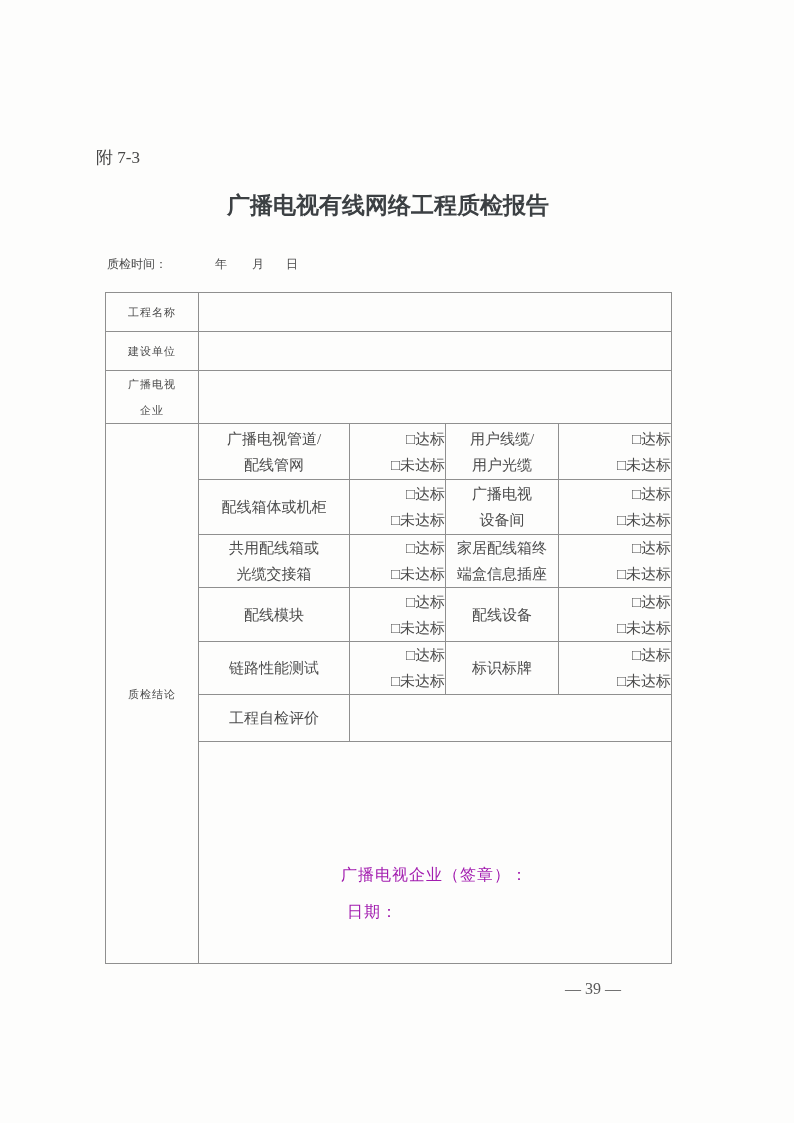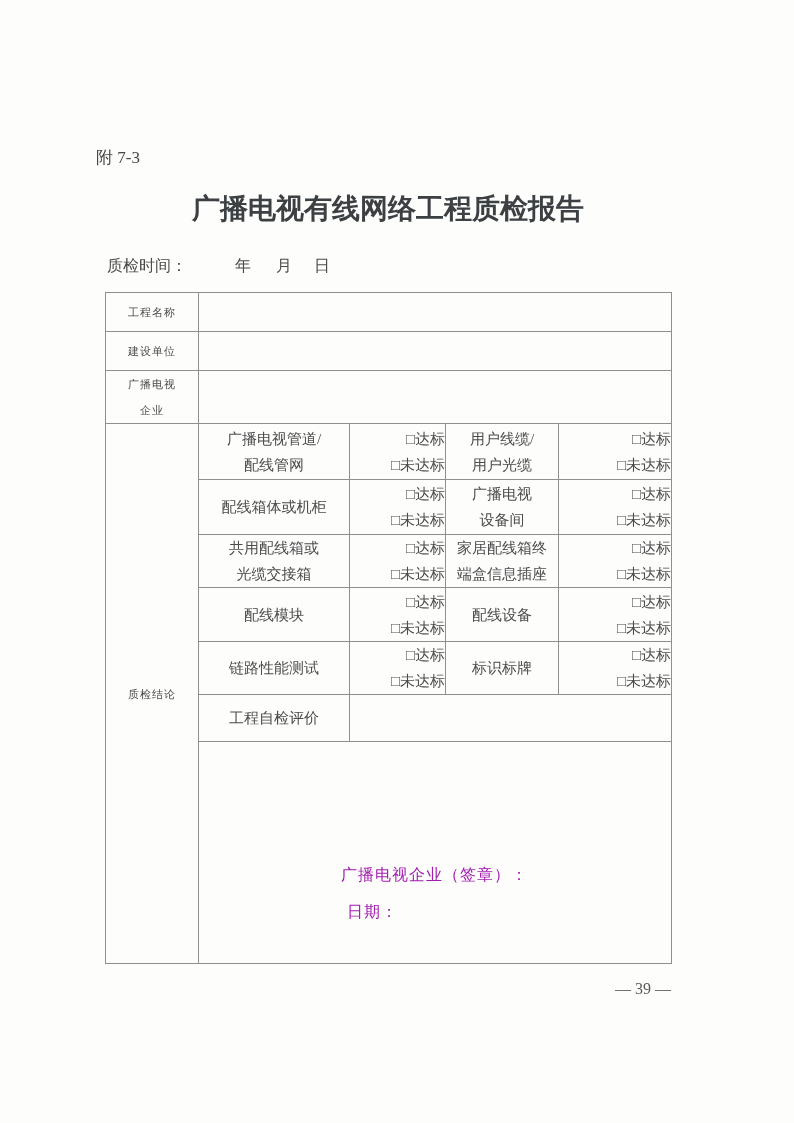--- a/index.html
+++ b/index.html
@@ -14,27 +14,27 @@
   .appendix {
     position: absolute; left: 96px; top: 146px;
     font-size: 17px; color: #474747;
   }
 
   .title-wrap {
     position: absolute; left: 105px; top: 190px; width: 566px;
     text-align: center;
   }
   .title {
-    font-size: 28px; font-weight: 700; color: #3c4043;
+    font-size: 23px; font-weight: 700; color: #3c4043;
     letter-spacing: 0px; white-space: nowrap;
   }
 
   .time-line {
     position: absolute; left: 107px; top: 256px;
-    font-size: 16px; color: #4a4a4a; white-space: nowrap;
+    font-size: 12px; color: #4a4a4a; white-space: nowrap;
   }
   .time-line .yy { margin-left: 48px; }
   .time-line .mm { margin-left: 25px; }
   .time-line .dd { margin-left: 22px; }
 
   table.form {
     position: absolute; left: 105px; top: 292px;
     width: 566px; border-collapse: collapse; table-layout: fixed;
     font-size: 15px; color: #4c4c4c;
   }
@@ -74,21 +74,21 @@
   }
   td.value { background: transparent; }
 
   td.sig-cell { vertical-align: top; }
   .sig-block { margin-top: 82px; margin-left: 142px; font-size: 16px; color: #a21caf; }
   .sig-line1 { line-height: 22px; letter-spacing: 1px; }
   .sig-line2 { line-height: 22px; margin-top: 15px; margin-left: 6px; letter-spacing: 1px; }
 
   .page-number {
     position: absolute; left: 105px; top: 980px; width: 566px;
-    text-align: right; padding-left: 460px;
+    text-align: left; padding-left: 460px;
     font-size: 16px; color: #5a5a5a; white-space: nowrap;
   }
 </style>
 </head>
 <body>
 
 <div class="page">
 
   <div class="appendix">附 7-3</div>
 

